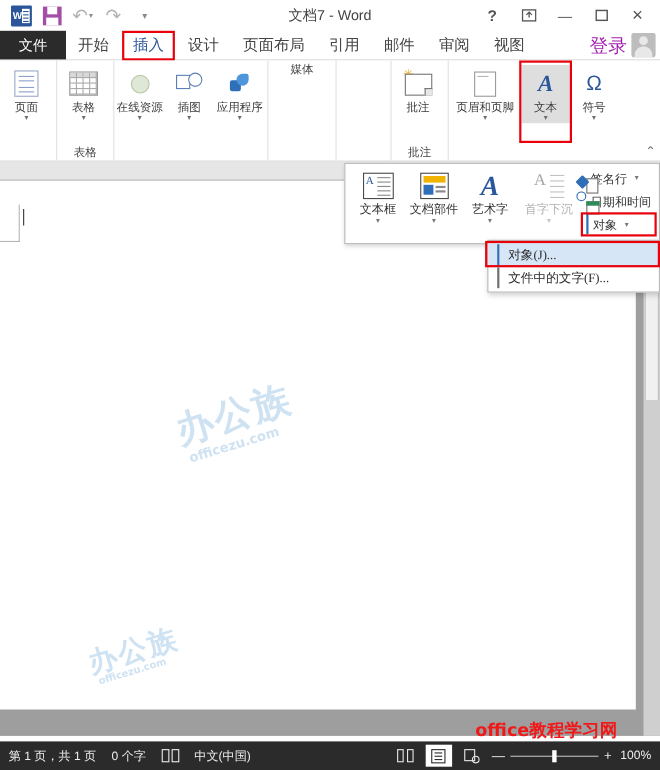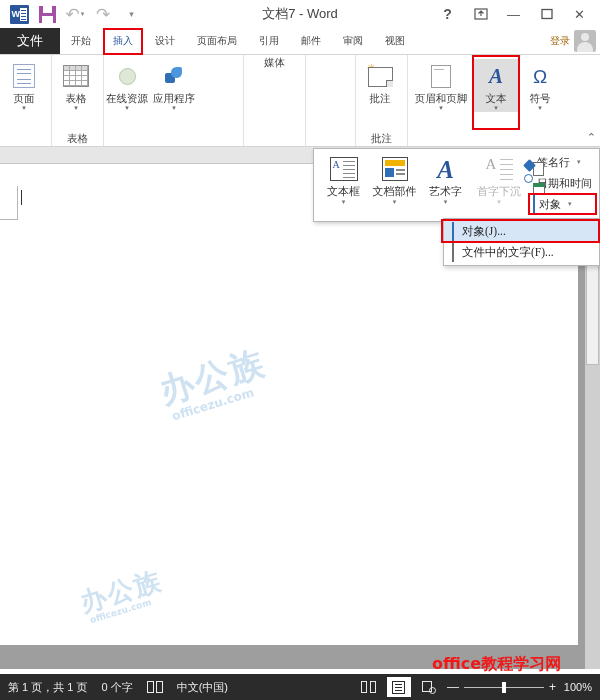--- a/index.html
+++ b/index.html
@@ -72,31 +72,31 @@
     border-bottom: 1px solid #d4d4d4;
   }
   .tab-file {
     background: #2b2b2b; color: #ffffff;
     width: 60px;
     display: flex; align-items: center; justify-content: center;
     font-size: 13px;
   }
   .tab {
     display: flex; align-items: center; justify-content: center;
-    font-size: 10px; color: #444444;
+    font-size: 14px; color: #444444;
     padding: 0 11px;
     position: relative;
   }
   .tab.active { color: #2b579a; }
   .tab.boxed::after {
     content: ""; position: absolute; left: 1px; right: 1px; top: 0px; bottom: -1px;
     border: 2px solid #e8000a; pointer-events: none;
   }
   .tab-login { margin-left: auto; display: flex; align-items: center; gap: 4px; padding-right: 4px; }
-  .tab-login-label { font-size: 10px; color: #a16207; }
+  .tab-login-label { font-size: 17px; color: #a21caf; }
   .avatar {
     width: 22px; height: 22px; background: #bdbdbd; border-radius: 2px;
     position: relative; overflow: hidden;
   }
   .avatar::before {
     content: ""; position: absolute; left: 7px; top: 3px; width: 8px; height: 8px;
     border-radius: 50%; background: #e8e8e8;
   }
   .avatar::after {
     content: ""; position: absolute; left: 3px; top: 12px; width: 16px; height: 12px;
@@ -495,20 +495,30 @@
       <div class="rgroup-label">表格</div>
     </div>
 
     <div class="rgroup" style="width:140px">
       <div class="rgroup-items">
         <div class="rbtn" style="width:46px">
           <span class="ic">
               <span class="ic-circle"></span>
             </span>
           <span class="lbl">在线资源</span>
+          <span class="caret">▾</span>
+        </div>
+        <div class="rbtn" style="width:44px">
+          <span class="ic">
+              <span class="ic-shapes">
+                <span class="sq"></span>
+                <span class="cir"></span>
+              </span>
+            </span>
+          <span class="lbl">插图</span>
           <span class="caret">▾</span>
         </div>
         <div class="rbtn" style="width:48px">
           <span class="ic">
               <span class="ic-app">
                 <span class="a1"></span>
                 <span class="a2"></span>
               </span>
             </span>
           <span class="lbl">应用程序</span>

